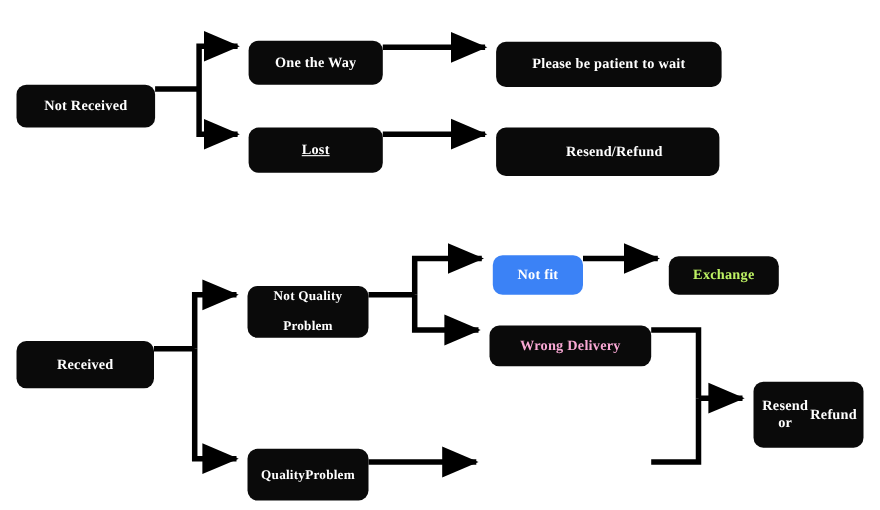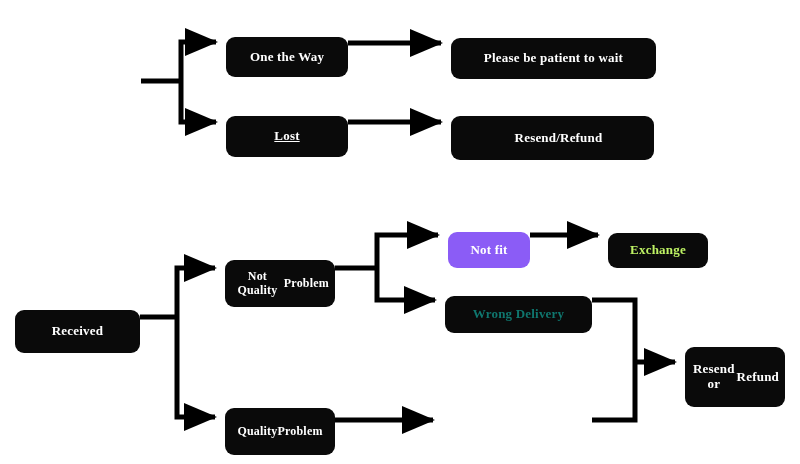--- a/index.html
+++ b/index.html
@@ -100,52 +100,55 @@
       <path d="M592,300 L635,300 L635,362" stroke="#000" stroke-width="5" fill="none"></path>
     </g>
     <g>
       <path d="M592,420 L635,420 L635,362" stroke="#000" stroke-width="5" fill="none"></path>
     </g>
     <g>
       <path d="M635,362 L675,362" stroke="#000" stroke-width="5" fill="none" marker-end="url(#ah)"></path>
     </g>
   </svg>
 
+  <div class="node" style="left: 15px; top: 62px; width: 126px; height: 39px; font-size: 13px; background: rgb(10, 10, 10); color: rgb(255, 255, 255);">
+      <span>Not Received</span>
+    </div>
   <div class="node" style="left: 226px; top: 22px; width: 122px; height: 40px; font-size: 13px; background: rgb(10, 10, 10); color: rgb(255, 255, 255);">
       <span>One the Way</span>
     </div>
   <div class="node" style="left: 226px; top: 101px; width: 122px; height: 41px; font-size: 13px; background: rgb(10, 10, 10); color: rgb(255, 255, 255); text-decoration: underline;">
       <span>Lost</span>
     </div>
   <div class="node" style="left: 451px; top: 23px; width: 205px; height: 41px; font-size: 13px; background: rgb(10, 10, 10); color: rgb(255, 255, 255);">
       <span>Please be patient to wait</span>
     </div>
   <div class="node" style="left: 451px; top: 101px; width: 203px; height: 44px; font-size: 13px; background: rgb(10, 10, 10); color: rgb(255, 255, 255); padding-left: 18px;">
       <span>Resend/Refund</span>
     </div>
   <div class="node" style="left: 15px; top: 295px; width: 125px; height: 43px; font-size: 13px; background: rgb(10, 10, 10); color: rgb(255, 255, 255); font-family: Liberation Serif, serif;">
       <span>Received</span>
     </div>
-  <div class="node" style="left: 225px; top: 245px; width: 110px; height: 47px; font-size: 12px; background: rgb(10, 10, 10); color: rgb(255, 255, 255);">
+  <div class="node" style="left: 225px; top: 245px; width: 110px; height: 47px; font-size: 12px; background: rgb(10, 10, 10); color: rgb(255, 255, 255); flex-direction: column;">
       <span>Not Quality</span>
       <br>
       <span>Problem</span>
     </div>
   <div class="node" style="left: 225px; top: 393px; width: 110px; height: 47px; font-size: 12px; background: rgb(10, 10, 10); color: rgb(255, 255, 255);">
       <span>Quality</span>
       <br>
       <span>Problem</span>
     </div>
-  <div class="node" style="left: 448px; top: 217px; width: 82px; height: 36px; font-size: 13px; background: #8b5cf6; color: rgb(255, 255, 255);">
+  <div class="node" style="left: 448px; top: 217px; width: 82px; height: 36px; font-size: 13px; background: #3b82f6; color: rgb(255, 255, 255);">
       <span>Not fit</span>
     </div>
   <div class="node" style="left: 608px; top: 218px; width: 100px; height: 35px; font-size: 13px; background: rgb(10, 10, 10); color: #bef264;">
       <span>Exchange</span>
     </div>
-  <div class="node" style="left: 445px; top: 281px; width: 147px; height: 37px; font-size: 13px; background: rgb(10, 10, 10); color: #0f766e;">
+  <div class="node" style="left: 445px; top: 281px; width: 147px; height: 37px; font-size: 13px; background: rgb(10, 10, 10); color: #f9a8d4;">
       <span>Wrong Delivery</span>
     </div>
   <div class="node" style="left: 685px; top: 332px; width: 100px; height: 60px; font-size: 13px; background: rgb(10, 10, 10); color: rgb(255, 255, 255);">
       <span>Resend or</span>
       <br>
       <span>Refund</span>
     </div>
 
 </div>
 

